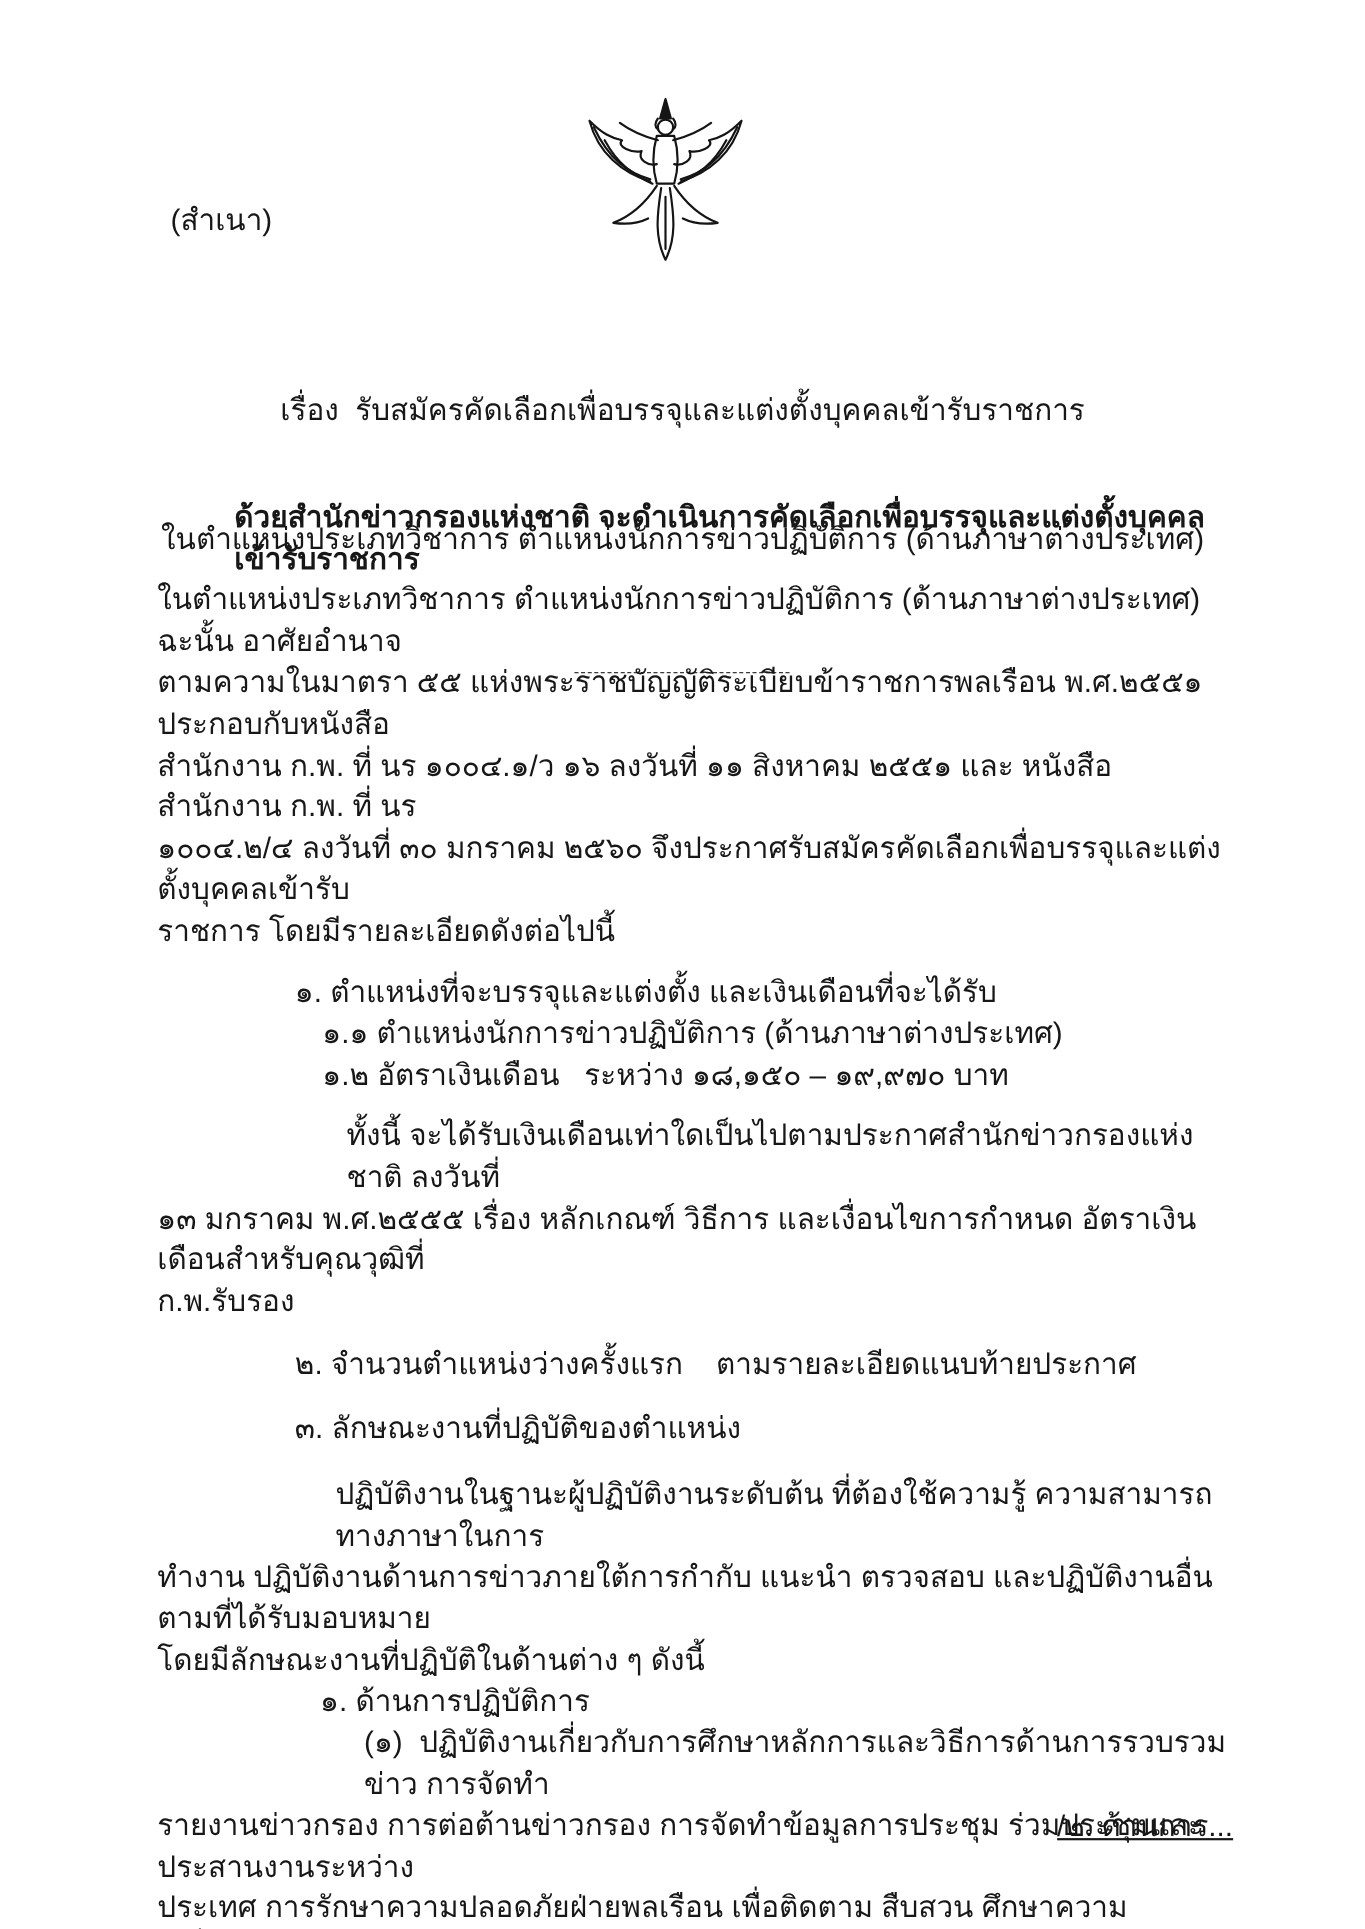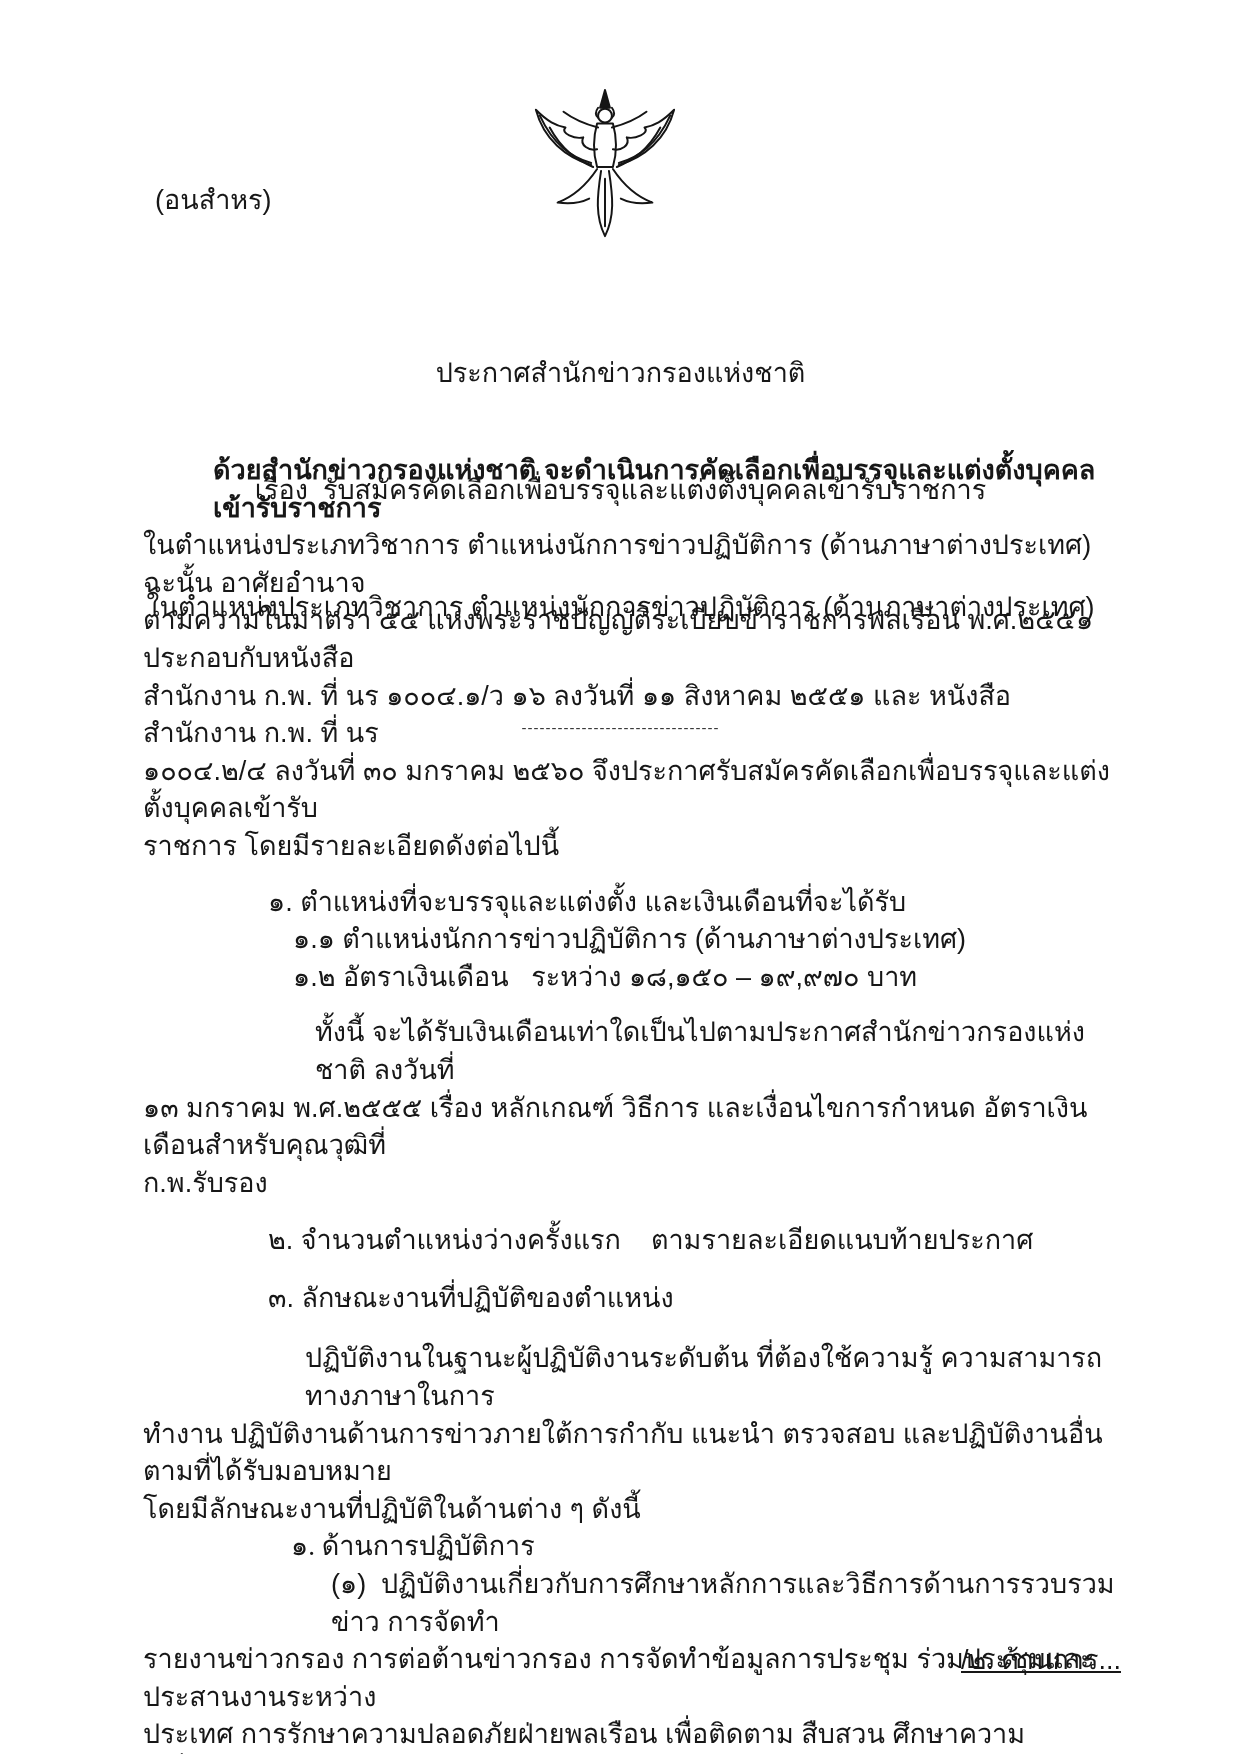--- a/index.html
+++ b/index.html
@@ -58,40 +58,40 @@
   }
   .doc-line { min-height: 37.6px; }
   .bold { font-weight: 400; }
   
   .ind-none { padding-left: 0; }
   .ind-para { padding-left: 70px; font-weight: bold; }
   .ind-head { padding-left: 125px; }
   .ind-sub  { padding-left: 150px; }
   .ind-note { padding-left: 172px; }
   .ind-body { padding-left: 162px; }
-  .ind-duty { padding-left: 148px; font-family: Liberation Serif, serif; }
+  .ind-duty { padding-left: 148px; }
   .ind-item { padding-left: 188px; }
   
   .gap-s { margin-top: 23px; }
   .gap-m { margin-top: 18px; }
   .gap-l { margin-top: 20px; }
   .footer-note {
     position: absolute;
     top: 1638px;
     right: 120px;
     font-size: 27px;
     text-decoration: underline;
   }
 </style>
 </head>
 <body>
 
 <div class="page">
 
-  <div class="copy-label">(อนสำหร)</div>
+  <div class="copy-label">(สำเนา)</div>
 
   <div class="emblem">
     <svg viewBox="0 0 200 160" width="200" height="158" aria-hidden="true">
       <g fill="none" stroke="#151515" stroke-width="2" stroke-linecap="round" stroke-linejoin="round">
 
         <path d="M86,78 C60,70 38,52 30,22 C42,34 50,38 60,40 C54,46 70,52 78,50 C74,58 84,64 92,62"></path>
         <path d="M34,28 C48,58 66,70 86,76"></path>
         <path d="M44,40 C56,62 70,72 88,80"></path>
 
         <path d="M114,78 C140,70 162,52 170,22 C158,34 150,38 140,40 C146,46 130,52 122,50 C126,58 116,64 108,62"></path>
@@ -111,21 +111,20 @@
         <path d="M92,82 C80,100 68,110 52,116 C66,118 76,116 84,112"></path>
         <path d="M108,82 C120,100 132,110 148,116 C134,118 124,116 116,112"></path>
 
         <path d="M96,84 C92,110 90,130 100,150 C110,130 108,110 104,84"></path>
         <path d="M100,92 L100,140"></path>
       </g>
     </svg>
   </div>
 
   <div class="title-block">
-    <div>ประกาศสำนักข่าวกรองแห่งชาติ</div>
     <div>เรื่อง  รับสมัครคัดเลือกเพื่อบรรจุและแต่งตั้งบุคคลเข้ารับราชการ</div>
     <div>ในตำแหน่งประเภทวิชาการ ตำแหน่งนักการข่าวปฏิบัติการ (ด้านภาษาต่างประเทศ)</div>
     <div class="divider">---------------------------------</div>
   </div>
 
   <div class="body-block"><div class="doc-line ind-para"><span>ด้วยสำนักข่าวกรองแห่งชาติ จะดำเนินการคัดเลือกเพื่อบรรจุและแต่งตั้งบุคคลเข้ารับราชการ</span></div><div class="doc-line ind-none"><span>ในตำแหน่งประเภทวิชาการ ตำแหน่งนักการข่าวปฏิบัติการ (ด้านภาษาต่างประเทศ) ฉะนั้น อาศัยอำนาจ</span></div><div class="doc-line ind-none"><span>ตามความในมาตรา ๕๕ แห่งพระราชบัญญัติระเบียบข้าราชการพลเรือน พ.ศ.๒๕๕๑ ประกอบกับหนังสือ</span></div><div class="doc-line ind-none"><span>สำนักงาน ก.พ. ที่ นร ๑๐๐๔.๑/ว ๑๖ ลงวันที่ ๑๑ สิงหาคม ๒๕๕๑ และ หนังสือสำนักงาน ก.พ. ที่ นร</span></div><div class="doc-line ind-none"><span>๑๐๐๔.๒/๔ ลงวันที่ ๓๐ มกราคม ๒๕๖๐ จึงประกาศรับสมัครคัดเลือกเพื่อบรรจุและแต่งตั้งบุคคลเข้ารับ</span></div><div class="doc-line ind-none"><span>ราชการ โดยมีรายละเอียดดังต่อไปนี้</span></div><div class="doc-line ind-head gap-m"><span class="bold">๑. ตำแหน่งที่จะบรรจุและแต่งตั้ง และเงินเดือนที่จะได้รับ</span></div><div class="doc-line ind-sub"><span class="bold">๑.๑ ตำแหน่งนักการข่าวปฏิบัติการ (ด้านภาษาต่างประเทศ)</span></div><div class="doc-line ind-sub"><span class="bold">๑.๒ อัตราเงินเดือน</span><span>   ระหว่าง ๑๘,๑๕๐ – ๑๙,๙๗๐ บาท</span></div><div class="doc-line ind-note gap-m"><span>ทั้งนี้ จะได้รับเงินเดือนเท่าใดเป็นไปตามประกาศสำนักข่าวกรองแห่งชาติ ลงวันที่</span></div><div class="doc-line ind-none"><span>๑๓ มกราคม พ.ศ.๒๕๕๕ เรื่อง หลักเกณฑ์ วิธีการ และเงื่อนไขการกำหนด อัตราเงินเดือนสำหรับคุณวุฒิที่</span></div><div class="doc-line ind-none"><span>ก.พ.รับรอง</span></div><div class="doc-line ind-head gap-l"><span class="bold">๒. จำนวนตำแหน่งว่างครั้งแรก</span><span>    ตามรายละเอียดแนบท้ายประกาศ</span></div><div class="doc-line ind-head gap-l"><span class="bold">๓. ลักษณะงานที่ปฏิบัติของตำแหน่ง</span></div><div class="doc-line ind-body gap-s"><span>ปฏิบัติงานในฐานะผู้ปฏิบัติงานระดับต้น ที่ต้องใช้ความรู้ ความสามารถทางภาษาในการ</span></div><div class="doc-line ind-none"><span>ทำงาน ปฏิบัติงานด้านการข่าวภายใต้การกำกับ แนะนำ ตรวจสอบ และปฏิบัติงานอื่นตามที่ได้รับมอบหมาย</span></div><div class="doc-line ind-none"><span>โดยมีลักษณะงานที่ปฏิบัติในด้านต่าง ๆ ดังนี้</span></div><div class="doc-line ind-duty"><span>๑. ด้านการปฏิบัติการ</span></div><div class="doc-line ind-item"><span>(๑)  ปฏิบัติงานเกี่ยวกับการศึกษาหลักการและวิธีการด้านการรวบรวมข่าว การจัดทำ</span></div><div class="doc-line ind-none"><span>รายงานข่าวกรอง การต่อต้านข่าวกรอง การจัดทำข้อมูลการประชุม ร่วมประชุมและประสานงานระหว่าง</span></div><div class="doc-line ind-none"><span>ประเทศ การรักษาความปลอดภัยฝ่ายพลเรือน เพื่อติดตาม สืบสวน ศึกษาความเคลื่อนไหว สถานการณ์</span></div></div>
 
   <div class="footer-note">/๒. ด้านการ...</div>
 
 </div>

